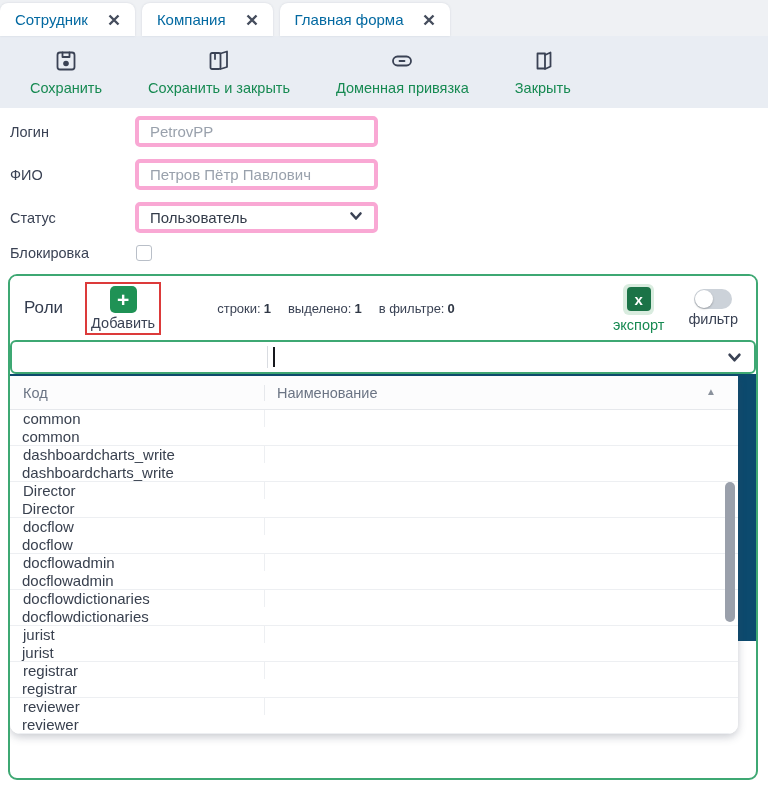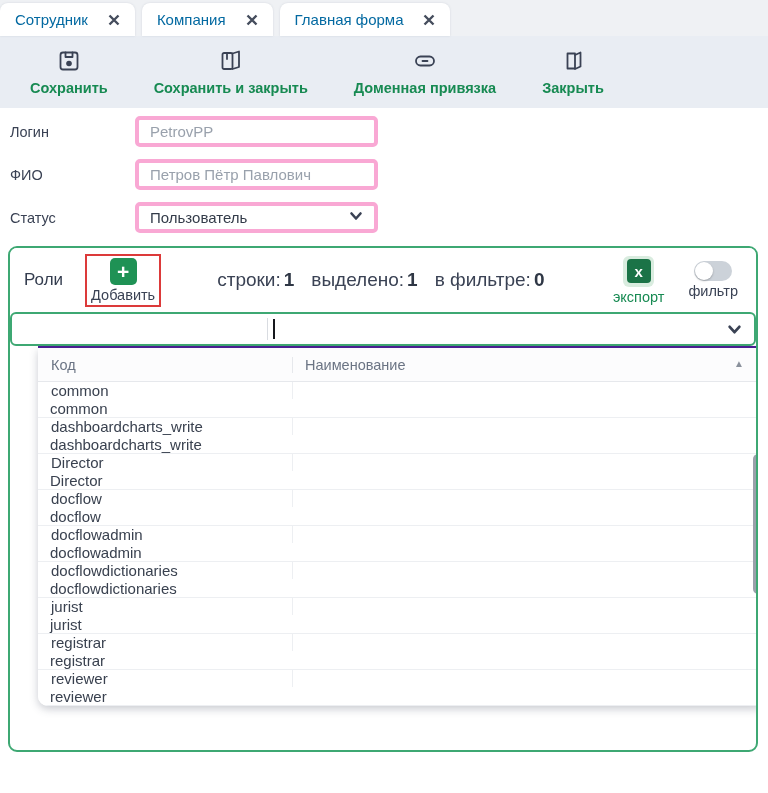--- a/index.html
+++ b/index.html
@@ -13,21 +13,21 @@
   .tab {
     background:#fff; height:33px; border-radius:8px 8px 0 0;
     display:flex; align-items:center; gap:20px; padding:0 15px;
     font-size:15px; color:#0369a1; box-shadow:0 0 2px rgba(120,130,150,.25);
     white-space:nowrap; cursor:pointer;
   }
   .tab-close { width:12px; height:12px; display:flex; cursor:pointer; }
   .tab-close svg { width:12px; height:12px; stroke:#454d5d; stroke-width:2.4; }
   
   .toolbar { height:72px; background:#e9edf3; display:flex; align-items:center; gap:46px; padding-left:30px; }
-  .tbtn { display:flex; flex-direction:column; align-items:center; gap:3px; cursor:pointer;font-weight:bold; }
+  .tbtn { display:flex; flex-direction:column; align-items:center; gap:3px; cursor:pointer; }
   .tbtn svg { width:24px; height:24px; stroke:#3a4254; fill:none; stroke-width:1.8; stroke-linejoin:round; stroke-linecap:round; }
   .tbtn .tlabel { color:#178a52; font-size:14.5px; }
   
   .form { padding:8px 0 0 10px; }
   .frow { display:flex; align-items:center; margin-bottom:12px; }
   .flabel { width:125px; font-size:14.5px; color:#3a4254; }
   .finput {
     width:243px; height:31px; border:4px solid #f9a8d4; border-radius:5px;
     padding:0 11px; font-size:15px; color:#99a1ac; display:flex; align-items:center; background:#fff;
   }
@@ -44,39 +44,39 @@
   .add-wrap { position:relative; margin-right:20px; }
   .annotation { position:absolute; inset:-4px -6px; border:2px solid #dc3a3a; pointer-events:none; }
   .icon-btn { display:flex; flex-direction:column; align-items:center; gap:2px; cursor:pointer; }
   .icon-btn .blabel { font-size:14.5px; color:#3a4254; }
   .plus-box {
     width:27px; height:27px; background:#1f9255; border-radius:5px;
     display:flex; align-items:center; justify-content:center;
     color:#fff; font-size:21px; font-weight:bold; line-height:1;
   }
   .trash svg { width:25px; height:25px; stroke:#c23b5c; fill:none; stroke-width:2; stroke-linecap:round; }
-  .counters { display:flex; gap:17px; margin-left:42px; font-size:19px; color:#3a4254; white-space:nowrap; }
+  .counters { display:flex; gap:17px; margin-left:42px; font-size:13px; color:#3a4254; white-space:nowrap; }
   .counters b { color:#2f3745; margin-left:3px; }
   .excel-outer { width:31px; height:31px; background:#d9ecdf; border-radius:6px; display:flex; align-items:center; justify-content:center; }
   .excel-inner { width:24px; height:24px; background:#1b7347; border-radius:4px; display:flex; align-items:center; justify-content:center; color:#fff; font-weight:bold; font-size:15px; line-height:1; }
   .export-btn { margin-left:auto; }
   .export-btn .blabel { color:#178a52; }
   .toggle-wrap { margin-left:24px; }
   .toggle { width:38px; height:20px; background:#ccd2d9; border-radius:10px; position:relative; cursor:pointer; }
   .knob { position:absolute; left:1px; top:1px; width:18px; height:18px; background:#fff; border-radius:50%; box-shadow:0 1px 2px rgba(0,0,0,.25); }
   
   .colrow { height:31px; background:#f7f8fa; border-top:1px solid #e3e6e9; display:flex; align-items:center; padding-left:13px; color:#7b8494; font-size:14.5px; }
   
   .combo { height:34px; border:2px solid #3ea873; border-radius:6px; background:#fff; position:relative; }
   .combo-divider { position:absolute; left:255px; top:4px; bottom:4px; width:1px; background:#d9dce1; }
   .text-cursor { position:absolute; left:261px; top:5px; bottom:5px; width:2px; background:#16181d; }
   .combo-chevron { position:absolute; right:12px; top:8px; }
   .combo-chevron svg { width:15px; height:15px; stroke:#3a4254; stroke-width:2.6; fill:none; stroke-linecap:round; stroke-linejoin:round; }
   
-  .panel-body { position:relative; height:267px; background:#4c1d95;margin-left:28px; }
+  .panel-body { position:relative; height:267px; background:#0c4a6e; }
   .dropdown {
     position:absolute; left:0; top:2px; width:728px; height:358px;
     background:#fff; border-radius:0 0 10px 10px;
     box-shadow:0 3px 8px rgba(60,70,90,.28); overflow:hidden;
   }
   .dd-header { height:34px; display:flex; align-items:center; color:#6b7484; font-size:14.5px; border-bottom:1px solid #e6e8ec; position:relative; background:#fcfcfd; }
   .dd-row { height:36px; display:flex; align-items:stretch; font-size:15px; color:#39414f; border-bottom:1px solid #edeff2; cursor:pointer; background:#fff;flex-direction:column; }
   .dd-c1 { width:255px; padding-left:13px; border-right:1px solid #edeff2; display:flex; align-items:center; }
   .dd-c2 { flex:1; padding-left:12px; display:flex; align-items:center; }
   .dd-header .dd-c1 { border-right:1px solid #e6e8ec; }
@@ -169,20 +169,24 @@
   </div>
   <div class="frow">
     <span class="flabel">Статус</span>
     <div class="finput fselect">
       <span>Пользователь</span>
       <span><svg viewBox="0 0 14 14">
             <path d="M2.5 4.5 L7 9.5 L11.5 4.5"></path>
           </svg></span>
     </div>
   </div>
+  <div class="frow" style="margin-bottom:0;">
+    <span class="flabel">Блокировка</span>
+    <div class="checkbox"></div>
+  </div>
 </div>
 
 <div class="panel">
   <div class="phead">
     <span class="ptitle">Роли</span>
 
     <div class="add-wrap">
       <div class="icon-btn">
         <div class="plus-box">+</div>
         <span class="blabel">Добавить</span>

